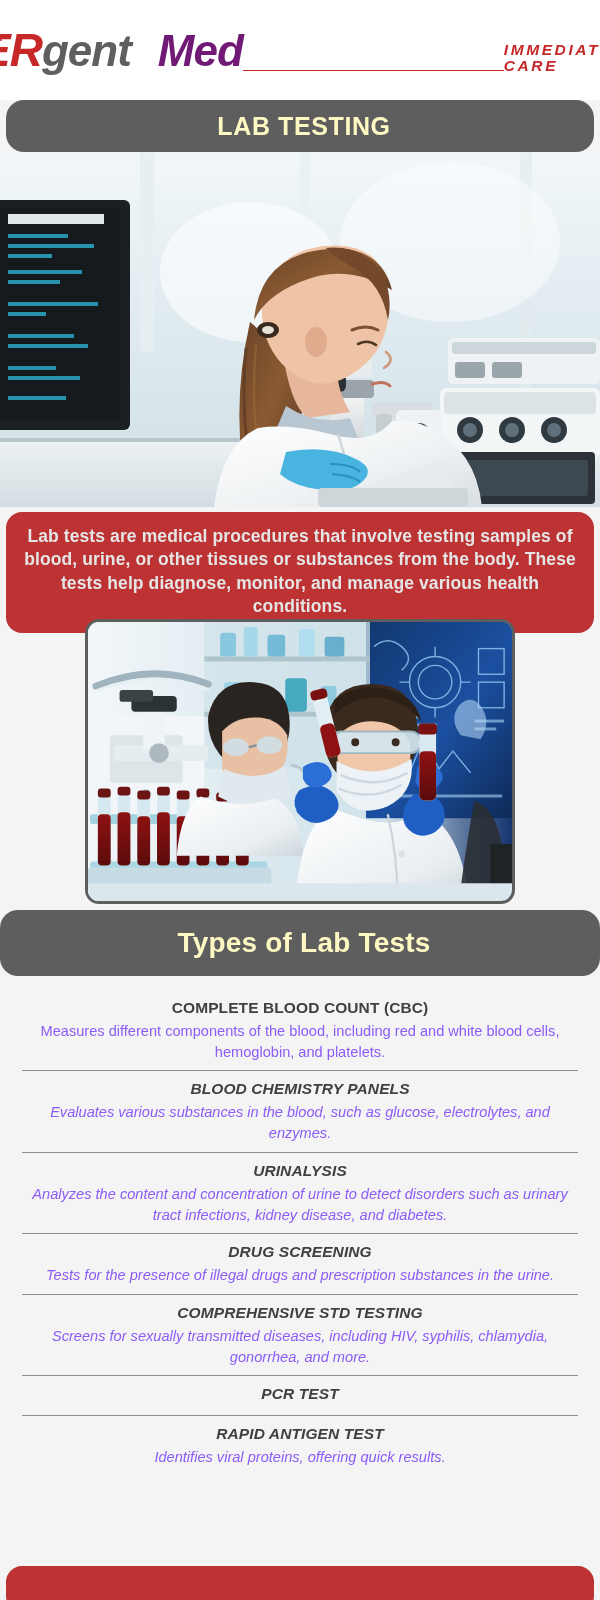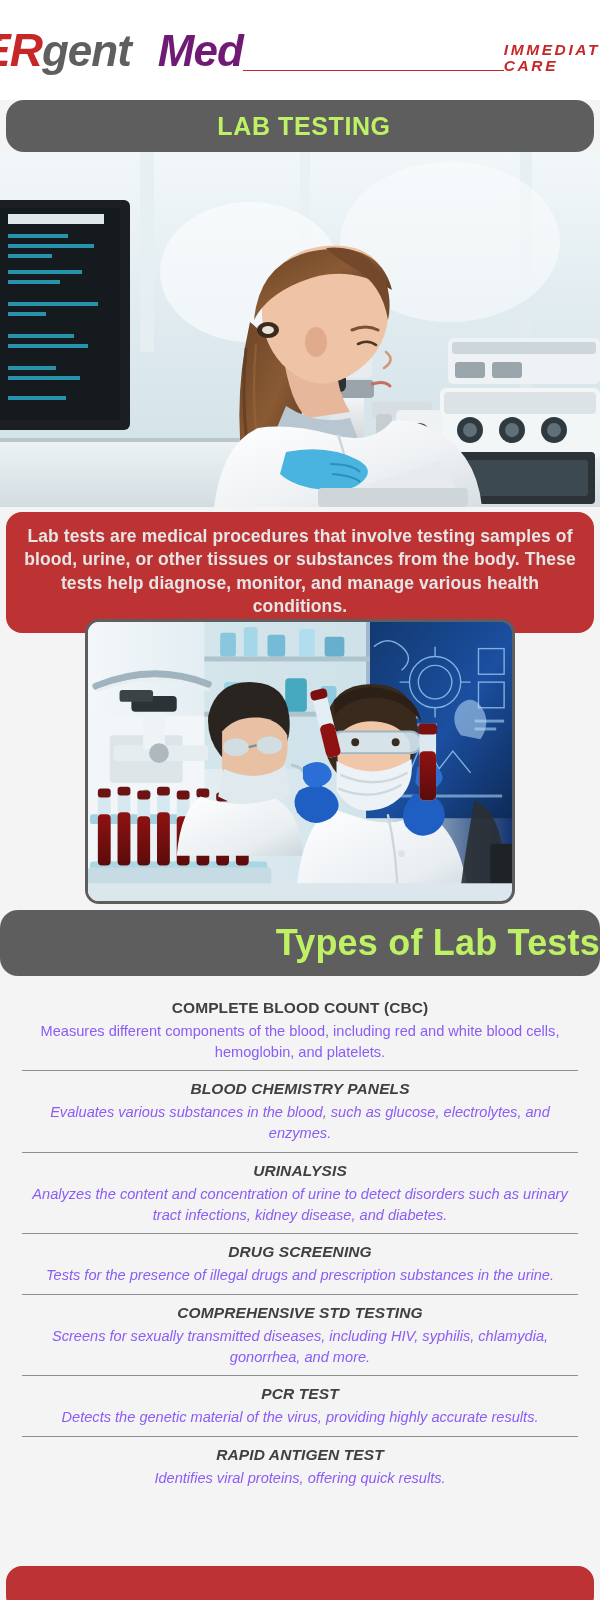--- a/index.html
+++ b/index.html
@@ -79,39 +79,38 @@
     left: 0px;
     bottom: 24px;
     width: 56px;
     height: 26px;
   }
 
   
   .banner {
     background: #5e5e5e;
     border-radius: 18px;
-    color: #bef264;
+    color: #fef9c3;
     text-align: center;
     font-weight: bold;
     padding-left: 8px;
   }
   .banner-lab {
     margin: 0 6px;
     height: 52px;
     line-height: 52px;
     font-size: 25px;
     letter-spacing: 0.6px;
   }
   .banner-types {
     margin: 0 0;
     height: 66px;
     line-height: 66px;
-    font-size: 36px;
+    font-size: 28px;
     letter-spacing: 0.2px;
-    text-align: right;
   }
 
   
   .hero {
     height: 355px;
     width: 600px;
     position: relative;
     overflow: hidden;
     background: #dfe8ec;
   }
@@ -545,21 +544,20 @@
   <div class="test-item">
     <div class="test-title">DRUG SCREENING</div>
     <div class="test-desc">Tests for the presence of illegal drugs and prescription substances in the urine.</div>
   </div>
   <div class="test-item">
     <div class="test-title">COMPREHENSIVE STD TESTING</div>
     <div class="test-desc">Screens for sexually transmitted diseases, including HIV, syphilis, chlamydia, gonorrhea, and more.</div>
   </div>
   <div class="test-item">
     <div class="test-title">PCR TEST</div>
-    <div class="test-desc">Detects the genetic material of the virus, providing highly accurate results.</div>
   </div>
   <div class="test-item">
     <div class="test-title">RAPID ANTIGEN TEST</div>
     <div class="test-desc">Identifies viral proteins, offering quick results.</div>
   </div>
 </div>
 
 <div class="bottom-bar">
   <span></span>
 </div>

